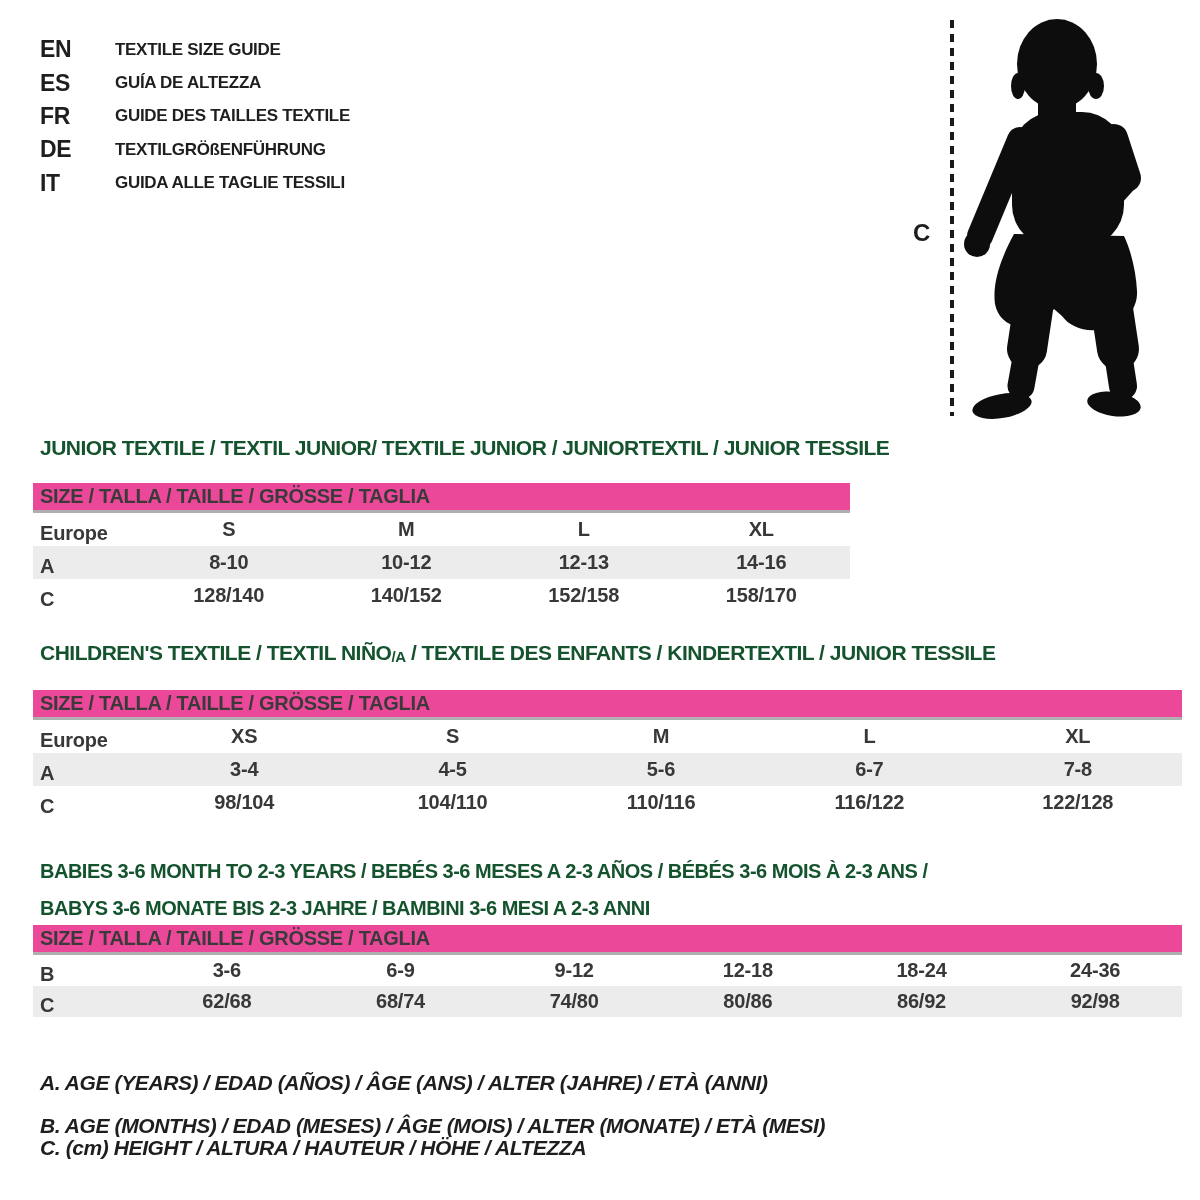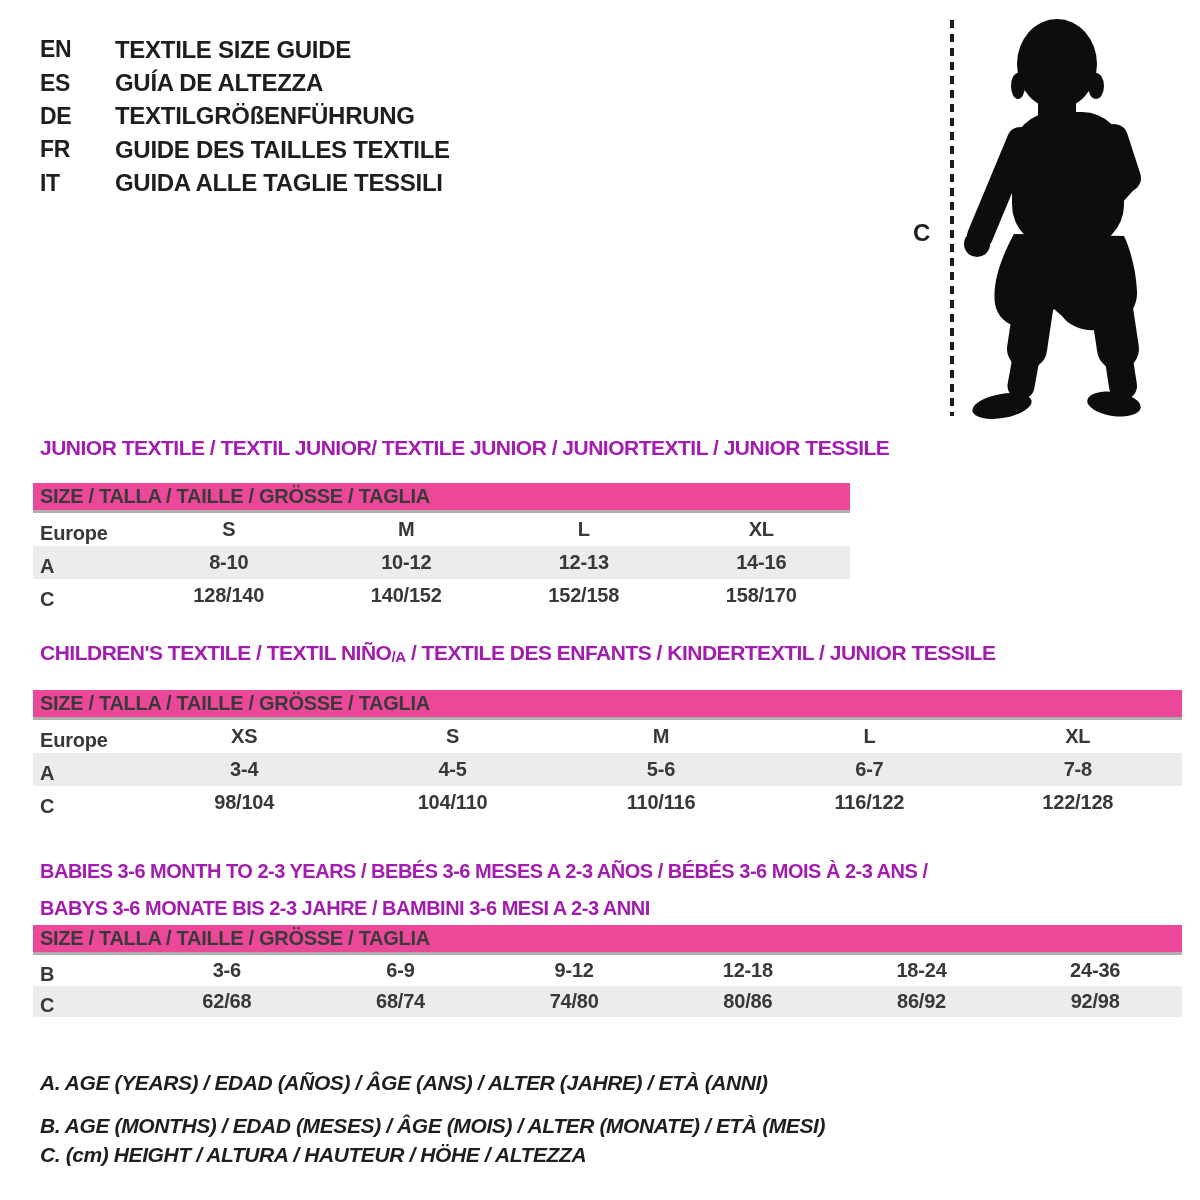--- a/index.html
+++ b/index.html
@@ -11,28 +11,28 @@
     font-weight:700;
     color:#333333;
     overflow:hidden;
   }
   .page { position:absolute; inset:0; background:#ffffff; }
 
   
   .lang-list { position:absolute; left:40px; top:33px; }
   .lang-row { display:flex; height:33.4px; align-items:center; }
   .lang-code { width:75px; font-size:23px; letter-spacing:-0.3px; color:#1e1e1e; }
-  .lang-label { font-size:24px; letter-spacing:-0.3px; color:#1e1e1e; white-space:nowrap; }
+  .lang-label { font-size:17px; letter-spacing:-0.3px; color:#1e1e1e; white-space:nowrap; }
 
   
   .c-label { position:absolute; left:913px; top:219px; font-size:24px; color:#1e1e1e; }
   .figure-svg { position:absolute; left:940px; top:14px; width:250px; height:408px; }
 
   
-  .sec-title { position:absolute; font-size:21px; letter-spacing:-0.5px; color:#a21caf; white-space:nowrap; }
+  .sec-title { position:absolute; font-size:21px; letter-spacing:-0.5px; color:#14532d; white-space:nowrap; }
   .junior-title   { left:40px; top:436px; }
   .children-title { left:40px; top:641px; }
   .babies-title   { left:40px; top:853px; font-size:20px; line-height:37px; }
   .title-sub { font-size:0.72em; vertical-align:-0.12em; }
 
   
   .table { position:absolute; }
   .table.junior   { left:33px; top:483px; width:817px; }
   .table.children { left:33px; top:690px; width:1149px; }
   .table.babies   { left:33px; top:925px; width:1149px; }
@@ -48,43 +48,43 @@
   .cols6 { grid-template-columns:107px repeat(5,1fr); }
   .cols7 { grid-template-columns:107px repeat(6,1fr); }
   .cell  { text-align:center; }
   .rlabel { text-align:left; padding-left:7px;margin-top:8px; }
   .shade { background:#ececec; }
 
   
   .legend { position:absolute; left:40px; top:1072px; color:#1e1e1e;font-style:italic; }
   .legend-line { font-size:21px; letter-spacing:-0.4px; height:22px; line-height:22px; white-space:nowrap; }
   .legend-line.l2 { margin-top:21px; }
-  .legend-line.l3 { margin-top:7px; }
+  .legend-line.l3 { }
 </style>
 </head>
 <body>
 
 <div class="page">
 
   <section class="lang-list">
     <div class="lang-row">
       <span class="lang-code">EN</span>
       <span class="lang-label">TEXTILE SIZE GUIDE</span>
     </div>
     <div class="lang-row">
       <span class="lang-code">ES</span>
       <span class="lang-label">GUÍA DE ALTEZZA</span>
     </div>
     <div class="lang-row">
+      <span class="lang-code">FR</span>
+      <span class="lang-label">GUIDE DES TAILLES TEXTILE</span>
+    </div>
+    <div class="lang-row">
       <span class="lang-code">DE</span>
       <span class="lang-label">TEXTILGRÖßENFÜHRUNG</span>
-    </div>
-    <div class="lang-row">
-      <span class="lang-code">FR</span>
-      <span class="lang-label">GUIDE DES TAILLES TEXTILE</span>
     </div>
     <div class="lang-row">
       <span class="lang-code">IT</span>
       <span class="lang-label">GUIDA ALLE TAGLIE TESSILI</span>
     </div>
   </section>
 
   <div class="c-label">C</div>
   <svg class="figure-svg" viewBox="0 0 250 408" xmlns="http://www.w3.org/2000/svg" aria-hidden="true">
     <line x1="12" y1="6" x2="12" y2="402" stroke="#1a1a1a" stroke-width="4" stroke-dasharray="8 6"></line>

